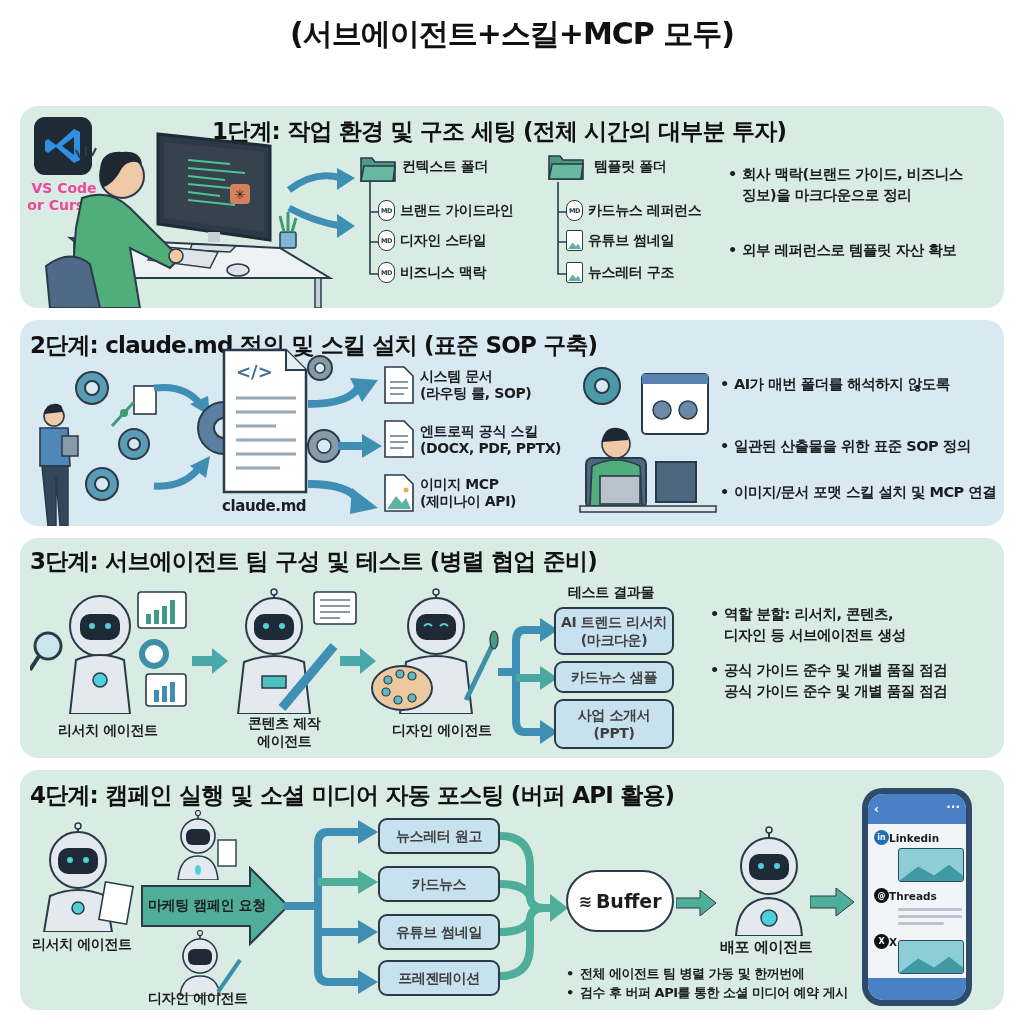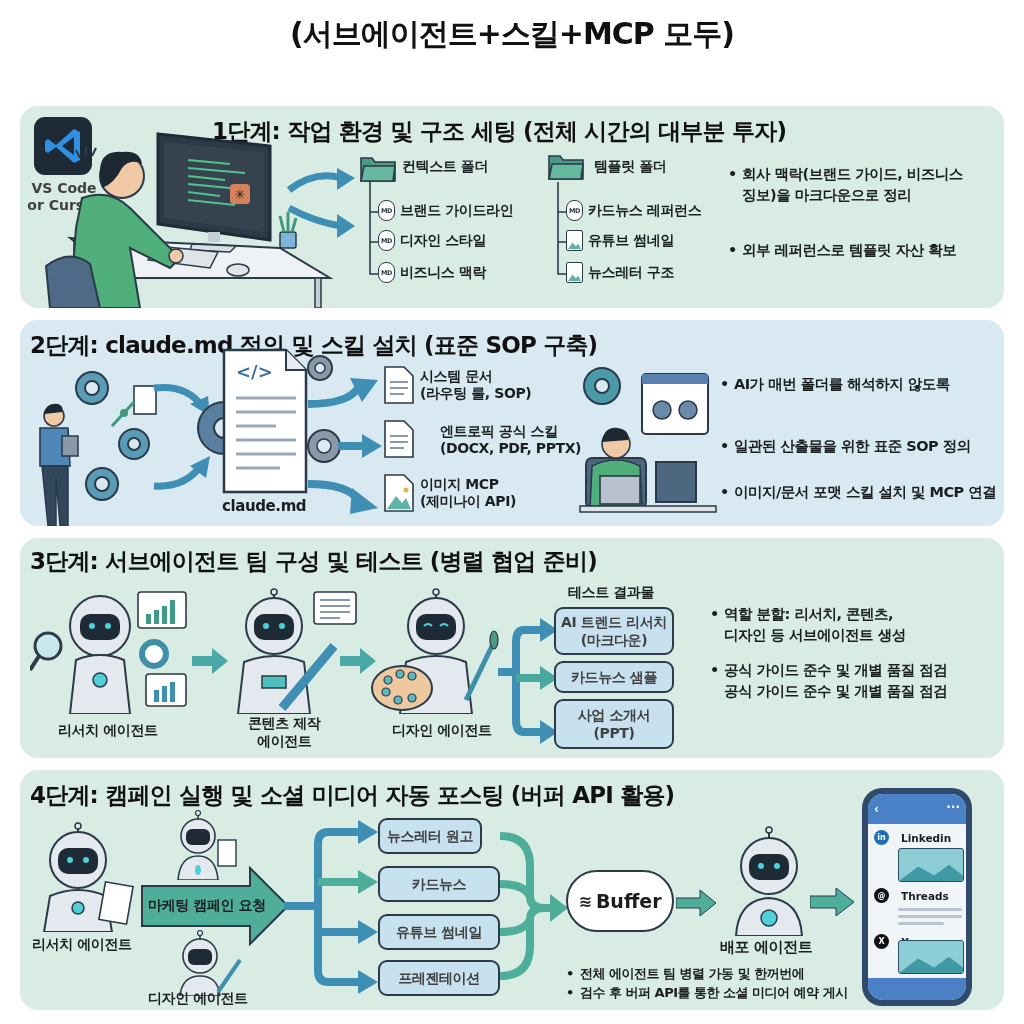--- a/index.html
+++ b/index.html
@@ -18,33 +18,33 @@
 
   .abs { position: absolute; }
   .lbl { position: absolute; font-weight: bold; font-size: 14px; white-space: nowrap; letter-spacing: -0.4px; color: #1b1e21; }
   .bullet { position: absolute; font-weight: bold; font-size: 14.5px; line-height: 21px; letter-spacing: -0.5px; color: #1b1e21; white-space: nowrap; }
   .bullet .dot { display: inline-block; width: 14px; }
   .bullet .cont { display: block; padding-left: 14px; }
 
   .box { position: absolute; background: #c7e1ef; border: 2.5px solid #2a3a48; border-radius: 9px; display: flex; align-items: center; justify-content: center; text-align: center; font-weight: bold; font-size: 14px; line-height: 18px; letter-spacing: -0.4px; color: #404040; }
 
   .vscode { position: absolute; left: 34px; top: 117px; width: 58px; height: 58px; background: #1e2a36; border-radius: 11px; }
-  .vscode-label { position: absolute; left: 14px; top: 180px; width: 100px; text-align: center; font-weight: bold; font-size: 14px; line-height: 17px; color: #404040; }
+  .vscode-label { position: absolute; left: 14px; top: 180px; width: 100px; text-align: center; font-weight: bold; font-size: 14px; line-height: 17px; color: #ec4899; }
 
   .file-row { position: absolute; display: flex; align-items: center; gap: 5px; font-weight: bold; font-size: 14px; letter-spacing: -0.4px; color: #1b1e21; white-space: nowrap; }
   .mdicon { width: 17px; height: 21px; background: #fff; border: 1.6px solid #2a3a48; border-radius: 8px; font-size: 6.5px; font-weight: bold; display: flex; align-items: center; justify-content: center; color: #2a3a48; }
   .imgicon { width: 17px; height: 21px; background: #fff; border: 1.6px solid #2a3a48; border-radius: 2px; position: relative; overflow: hidden; }
   .imgicon::after { content: ""; position: absolute; left: 1px; right: 1px; bottom: 1px; height: 8px; background: #5fb3a5; clip-path: polygon(0 100%, 35% 20%, 60% 65%, 80% 35%, 100% 100%); }
 
   .doclabel { position: absolute; font-weight: bold; font-size: 14px; line-height: 17px; letter-spacing: -0.4px; color: #1b1e21; white-space: nowrap; }
   .phone { position: absolute; left: 862px; top: 788px; width: 110px; height: 218px; background: #2f4a6b; border-radius: 20px; padding: 6px; }
   .phone-screen { width: 100%; height: 100%; background: #f2f5f8; border-radius: 15px; position: relative; overflow: hidden; }
   .phone-bar { position: absolute; left: 0; top: 0; width: 100%; height: 30px; background: #4a80c5; }
   .phone-bottom { position: absolute; left: 0; bottom: 0; width: 100%; height: 22px; background: #4a80c5; }
-  .social { position: absolute; left: 6px; display: flex; align-items: center; gap: 12px; font-weight: bold; font-size: 10.5px; color: #1b1e21; }
+  .social { position: absolute; left: 6px; display: flex; align-items: center; gap: 0; font-weight: bold; font-size: 10.5px; color: #1b1e21; }
   .sicon { width: 15px; height: 15px; border-radius: 50%; display: flex; align-items: center; justify-content: center; font-size: 8px; color: #fff; font-weight: bold; }
   .thumb { position: absolute; left: 30px; width: 66px; height: 34px; background: #8ccdd6; border: 1.5px solid #2a4a60; border-radius: 3px; overflow: hidden; }
   .thumb::after { content: ""; position: absolute; left: 0; right: 0; bottom: 0; height: 18px; background: #3f9aa6; clip-path: polygon(0 100%, 30% 20%, 55% 70%, 78% 10%, 100% 70%, 100% 100%); }
   .line { position: absolute; left: 30px; height: 3px; background: #b8c4cf; border-radius: 2px; }
 
   .cloud { position: absolute; left: 566px; top: 870px; width: 108px; height: 62px; background: #fff; border: 2.5px solid #2a3a48; border-radius: 32px; display: flex; align-items: center; justify-content: center; font-weight: bold; font-size: 19px; color: #1b1e21; gap: 4px; }
 </style>
 </head>
 <body>
 
@@ -234,21 +234,21 @@
     <div>(라우팅 룰, SOP)</div>
   </div>
 <svg class="abs" style="left:384px; top:420px;" width="30" height="38">
     <path d="M1 1 L20 1 L29 10 L29 37 L1 37 Z" fill="#fff" stroke="#2a3a48" stroke-width="1.6"></path>
     <g stroke="#8a99a8" stroke-width="2">
       <line x1="6" y1="16" x2="24" y2="16"></line>
       <line x1="6" y1="22" x2="24" y2="22"></line>
       <line x1="6" y1="28" x2="20" y2="28"></line>
     </g>
   </svg>
-<div class="doclabel" style="left:440px; top:423px;">
+<div class="doclabel" style="left:420px; top:423px;">
     <div>엔트로픽 공식 스킬</div>
     <div>(DOCX, PDF, PPTX)</div>
   </div>
 <svg class="abs" style="left:384px; top:474px;" width="30" height="38">
     <path d="M1 1 L20 1 L29 10 L29 37 L1 37 Z" fill="#fff" stroke="#2a3a48" stroke-width="1.6"></path>
     <polygon points="3,35 12,22 18,29 22,24 27,35" fill="#5fb3a5"></polygon>
     <circle cx="22" cy="16" r="2.5" fill="#e8b04a"></circle>
   </svg>
 <div class="doclabel" style="left:420px; top:476px;">
     <div>이미지 MCP</div>
@@ -425,21 +425,21 @@
 <svg class="abs" style="left:284px; top:810px;" width="96" height="190" viewBox="0 0 96 190">
   <path d="M0 96 L30 96" stroke="#3f8fb5" stroke-width="8"></path>
   <path d="M76 22 L44 22 Q34 22 34 34 L34 160 Q34 172 44 172 L76 172" fill="none" stroke="#3f8fb5" stroke-width="8"></path>
   <polygon points="74,10 94,22 74,34" fill="#3f8fb5"></polygon>
   <path d="M34 72 L76 72" stroke="#4fae9a" stroke-width="8"></path>
   <polygon points="74,60 94,72 74,84" fill="#4fae9a"></polygon>
   <path d="M34 122 L76 122" stroke="#3f8fb5" stroke-width="8"></path>
   <polygon points="74,110 94,122 74,134" fill="#3f8fb5"></polygon>
   <polygon points="74,160 94,172 74,184" fill="#3f8fb5"></polygon>
 </svg>
-<div class="box" style="left:378px; top:818px; width:104px; height:36px;">
+<div class="box" style="left:378px; top:818px; width:122px; height:36px;">
     <div>뉴스레터 원고</div>
   </div>
 <div class="box" style="left:378px; top:866px; width:122px; height:36px;">
     <div>카드뉴스</div>
   </div>
 <div class="box" style="left:378px; top:914px; width:122px; height:36px;">
     <div>유튜브 썸네일</div>
   </div>
 <div class="box" style="left:378px; top:960px; width:122px; height:36px;">
     <div>프레젠테이션</div>

